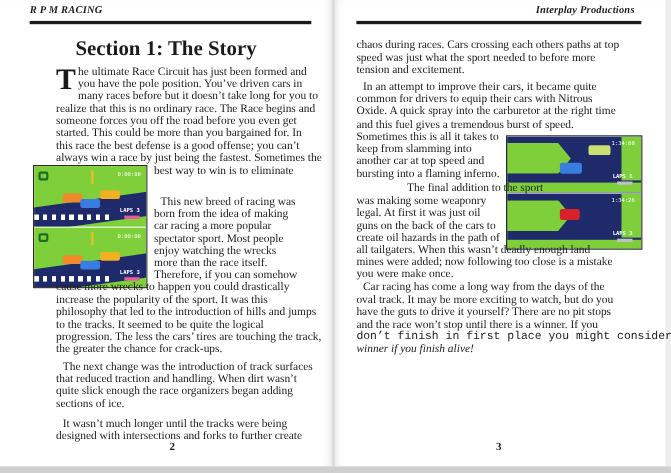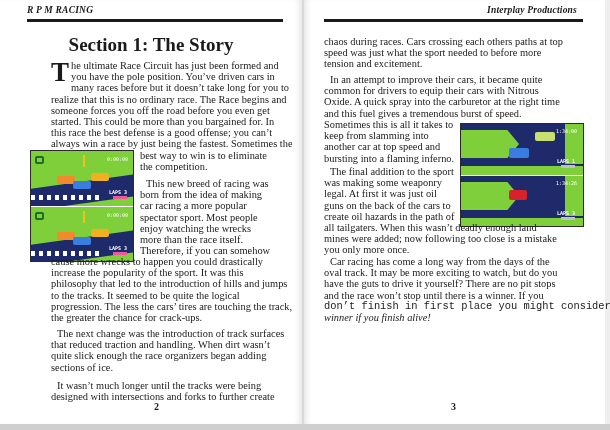--- a/index.html
+++ b/index.html
@@ -78,21 +78,20 @@
           <div style="width: 18px; height: 8px; left: 26px; top: 25px; background: rgb(240, 138, 42); position: absolute; border-radius: 2px;"></div>
           <div style="width: 18px; height: 8px; left: 42px; top: 30px; background: rgb(58, 125, 224); position: absolute; border-radius: 2px;"></div>
           <div style="width: 18px; height: 8px; left: 60px; top: 22px; background: rgb(240, 176, 32); position: absolute; border-radius: 2px;"></div>
         </div>
       </div>
   </div>
 
   <div class="para text" style="left:140px; top:150px; width:150px;">
     <div id="lp-p1w">
         <div style="white-space: nowrap;">best way to win is to eliminate</div>
-        <div style="white-space: nowrap; text-indent: 0px;">the competition.</div>
       </div>
   </div>
   <div class="para text indent" style="left:140px; top:178px; width:150px;">
     <div id="lp-p2w">
         <div style="white-space: nowrap;">This new breed of racing was</div>
         <div style="white-space: nowrap; text-indent: 0px;">born from the idea of making</div>
         <div style="white-space: nowrap; text-indent: 0px;">car racing a more popular</div>
         <div style="white-space: nowrap; text-indent: 0px;">spectator sport.  Most people</div>
         <div style="white-space: nowrap; text-indent: 0px;">enjoy watching the wrecks</div>
         <div style="white-space: nowrap; text-indent: 0px;">more than the race itself.</div>
@@ -175,32 +174,32 @@
           <div class="hud-time" style="right: 6px; top: 4px;">1:34:26</div>
           <div class="hud-laps" style="right: 8px; top: 34px;">LAPS 3</div>
           <div style="position: absolute; right: 8px; top: 41px; width: 14px; height: 3px; background: rgb(192, 192, 192);"></div>
           <div style="position: absolute; left: 48px; top: 14px; width: 18px; height: 10px; background: rgb(216, 34, 42); border-radius: 2px;"></div>
         </div>
       </div>
   </div>
 
   <div class="para text indent" style="left:20px; top:166px; width:140px;">
     <div id="rp-p3w">
-        <div style="white-space: nowrap;">The final addition to the sport</div>
+        <div style="white-space: nowrap; margin-left: 40px;">The final addition to the sport</div>
         <div style="white-space: nowrap; text-indent: 0px;">was making some weaponry</div>
         <div style="white-space: nowrap; text-indent: 0px;">legal.  At first it was just oil</div>
         <div style="white-space: nowrap; text-indent: 0px;">guns on the back of the cars to</div>
         <div style="white-space: nowrap; text-indent: 0px;">create oil hazards in the path of</div>
       </div>
   </div>
   <div class="para text" style="left:20px; top:222px; width:260px;">
     <div id="rp-p3">
         <div style="white-space: nowrap;">all tailgaters.  When this wasn’t deadly enough land</div>
         <div style="white-space: nowrap; text-indent: 0px;">mines were added; now following too close is a mistake</div>
-        <div style="white-space: nowrap; text-indent: 0px;">you only more once.</div>
+        <div style="white-space: nowrap; text-indent: 0px;">you were make once.</div>
       </div>
   </div>
   <div class="para text indent" style="left:20px; top:256px; width:260px;">
     <div id="rp-p4">
         <div style="white-space: nowrap;">Car racing has come a long way from the days of the</div>
         <div style="white-space: nowrap; text-indent: 0px;">oval track.  It may be more exciting to watch, but do you</div>
         <div style="white-space: nowrap; text-indent: 0px;">have the guts to drive it yourself?  There are no pit stops</div>
         <div style="white-space: nowrap; text-indent: 0px;">and the race won’t stop until there is a winner.  If you</div>
         <div style="white-space: nowrap; text-indent: 0px; font-family: Liberation Mono, monospace;">don’t finish in first place you might consider yourself a</div>
         <div style="white-space: nowrap; text-indent: 0px; font-style: italic;">winner if you finish alive!</div>

